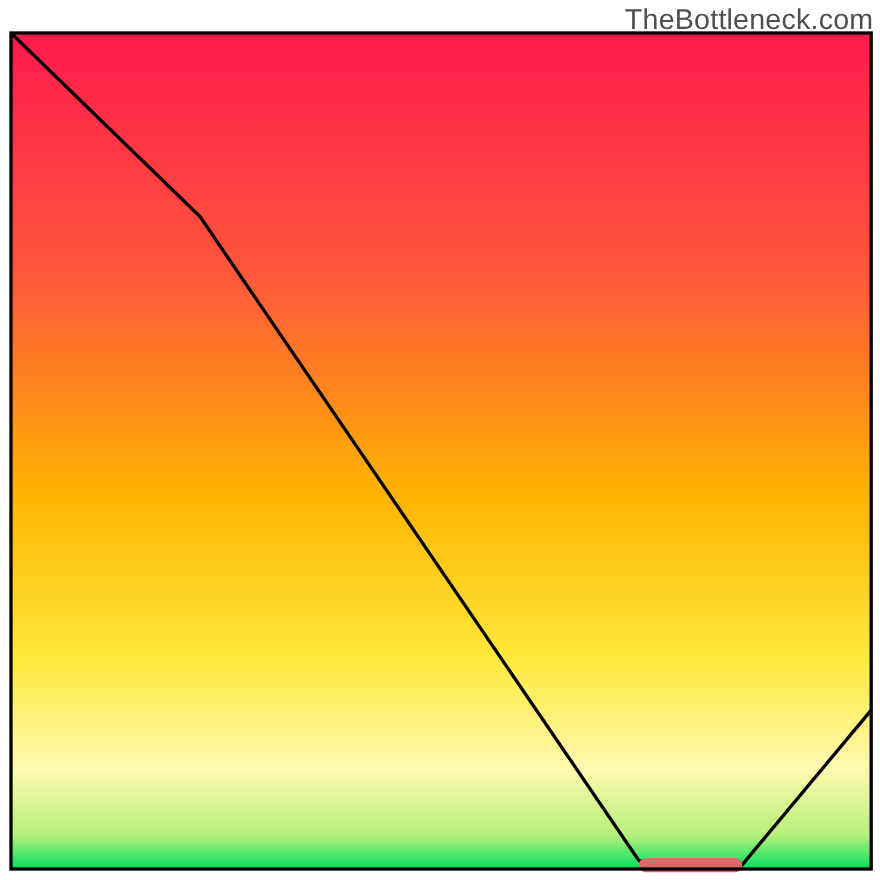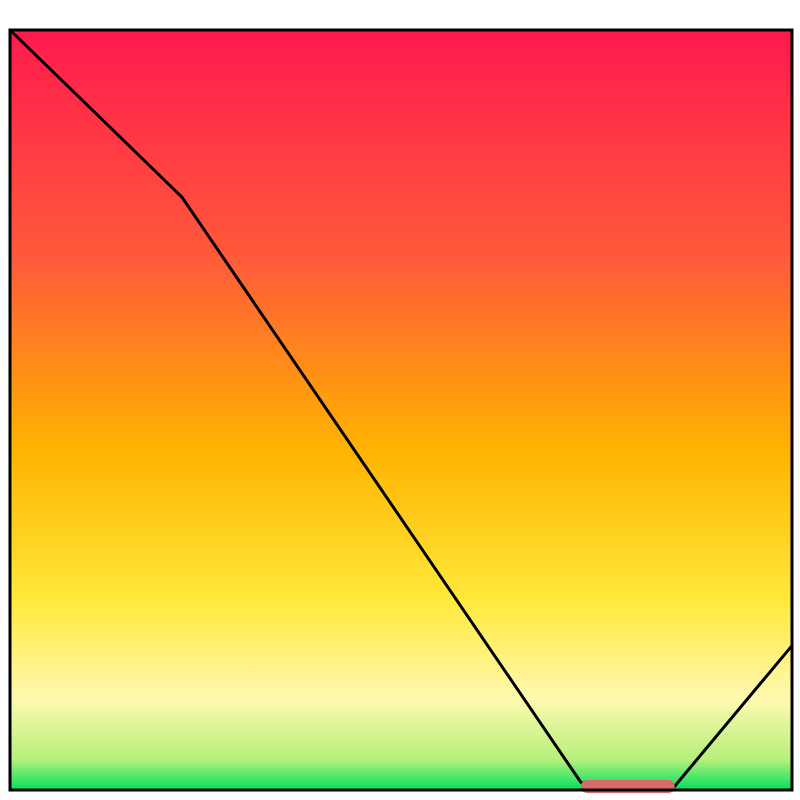--- a/index.html
+++ b/index.html
@@ -29,20 +29,21 @@
     position: absolute;
     left: 0;
     top: 0;
   }
 </style>
 </head>
 <body>
 
 <div class="stage">
 
+  <div class="watermark">TheBottleneck.com</div>
 
   <svg id="chart-svg" width="800" height="800">
     <defs>
       <linearGradient id="bg-grad" x1="0" y1="0" x2="0" y2="1">
           <stop offset="0%" stop-color="#ff1a4d"></stop>
           <stop offset="30%" stop-color="#ff5a3a"></stop>
           <stop offset="55.00000000000001%" stop-color="#ffb300"></stop>
           <stop offset="75%" stop-color="#ffe93b"></stop>
           <stop offset="88%" stop-color="#fff9b0"></stop>
           <stop offset="96%" stop-color="#b6f07a"></stop>

